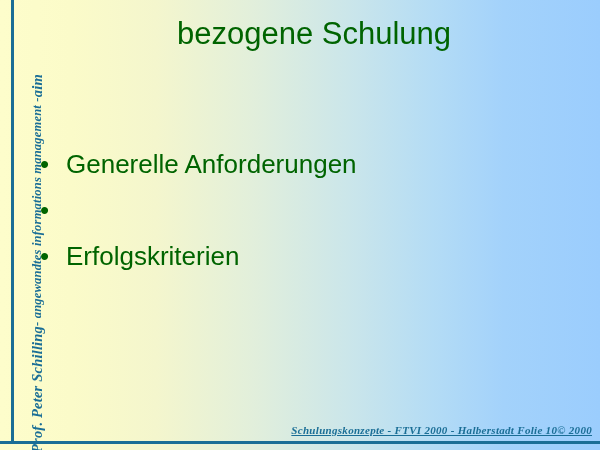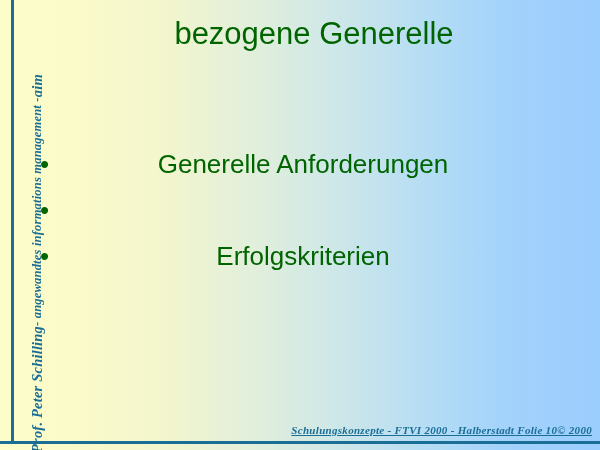--- a/index.html
+++ b/index.html
@@ -113,21 +113,20 @@
     width: 26px;
     text-align: left;
     font-size: 26px;
     line-height: 42px;
     color: #006400;
   }
 
   .bullet-text {
     flex: 1 1 auto;
     color: #006400;
-    text-align: center;
   }
 
   .bullet-text .sub-line {
     display: block;
   }
 
   
   .footer {
     position: absolute;
     left: 0;
@@ -152,21 +151,21 @@
   <div class="v-rule"></div>
   <div class="h-rule"></div>
 
   <div class="side-caption">
     <span class="caption-text caption-name">Prof. Peter Schilling</span>
       <span class="caption-text"> - angewandtes informations management - </span>
       <span class="caption-text caption-name">aim</span>
   </div>
 
   <div class="title-block">
-    <div class="title-line">bezogene Generelle</div>
+    <div class="title-line">bezogene Schulung</div>
   </div>
 
   <div class="body-block">
 
     <div class="bullet-row">
       <span class="bullet-dot">•</span>
       <span class="bullet-text">Generelle Anforderungen</span>
     </div>
 
     <div class="bullet-row">

